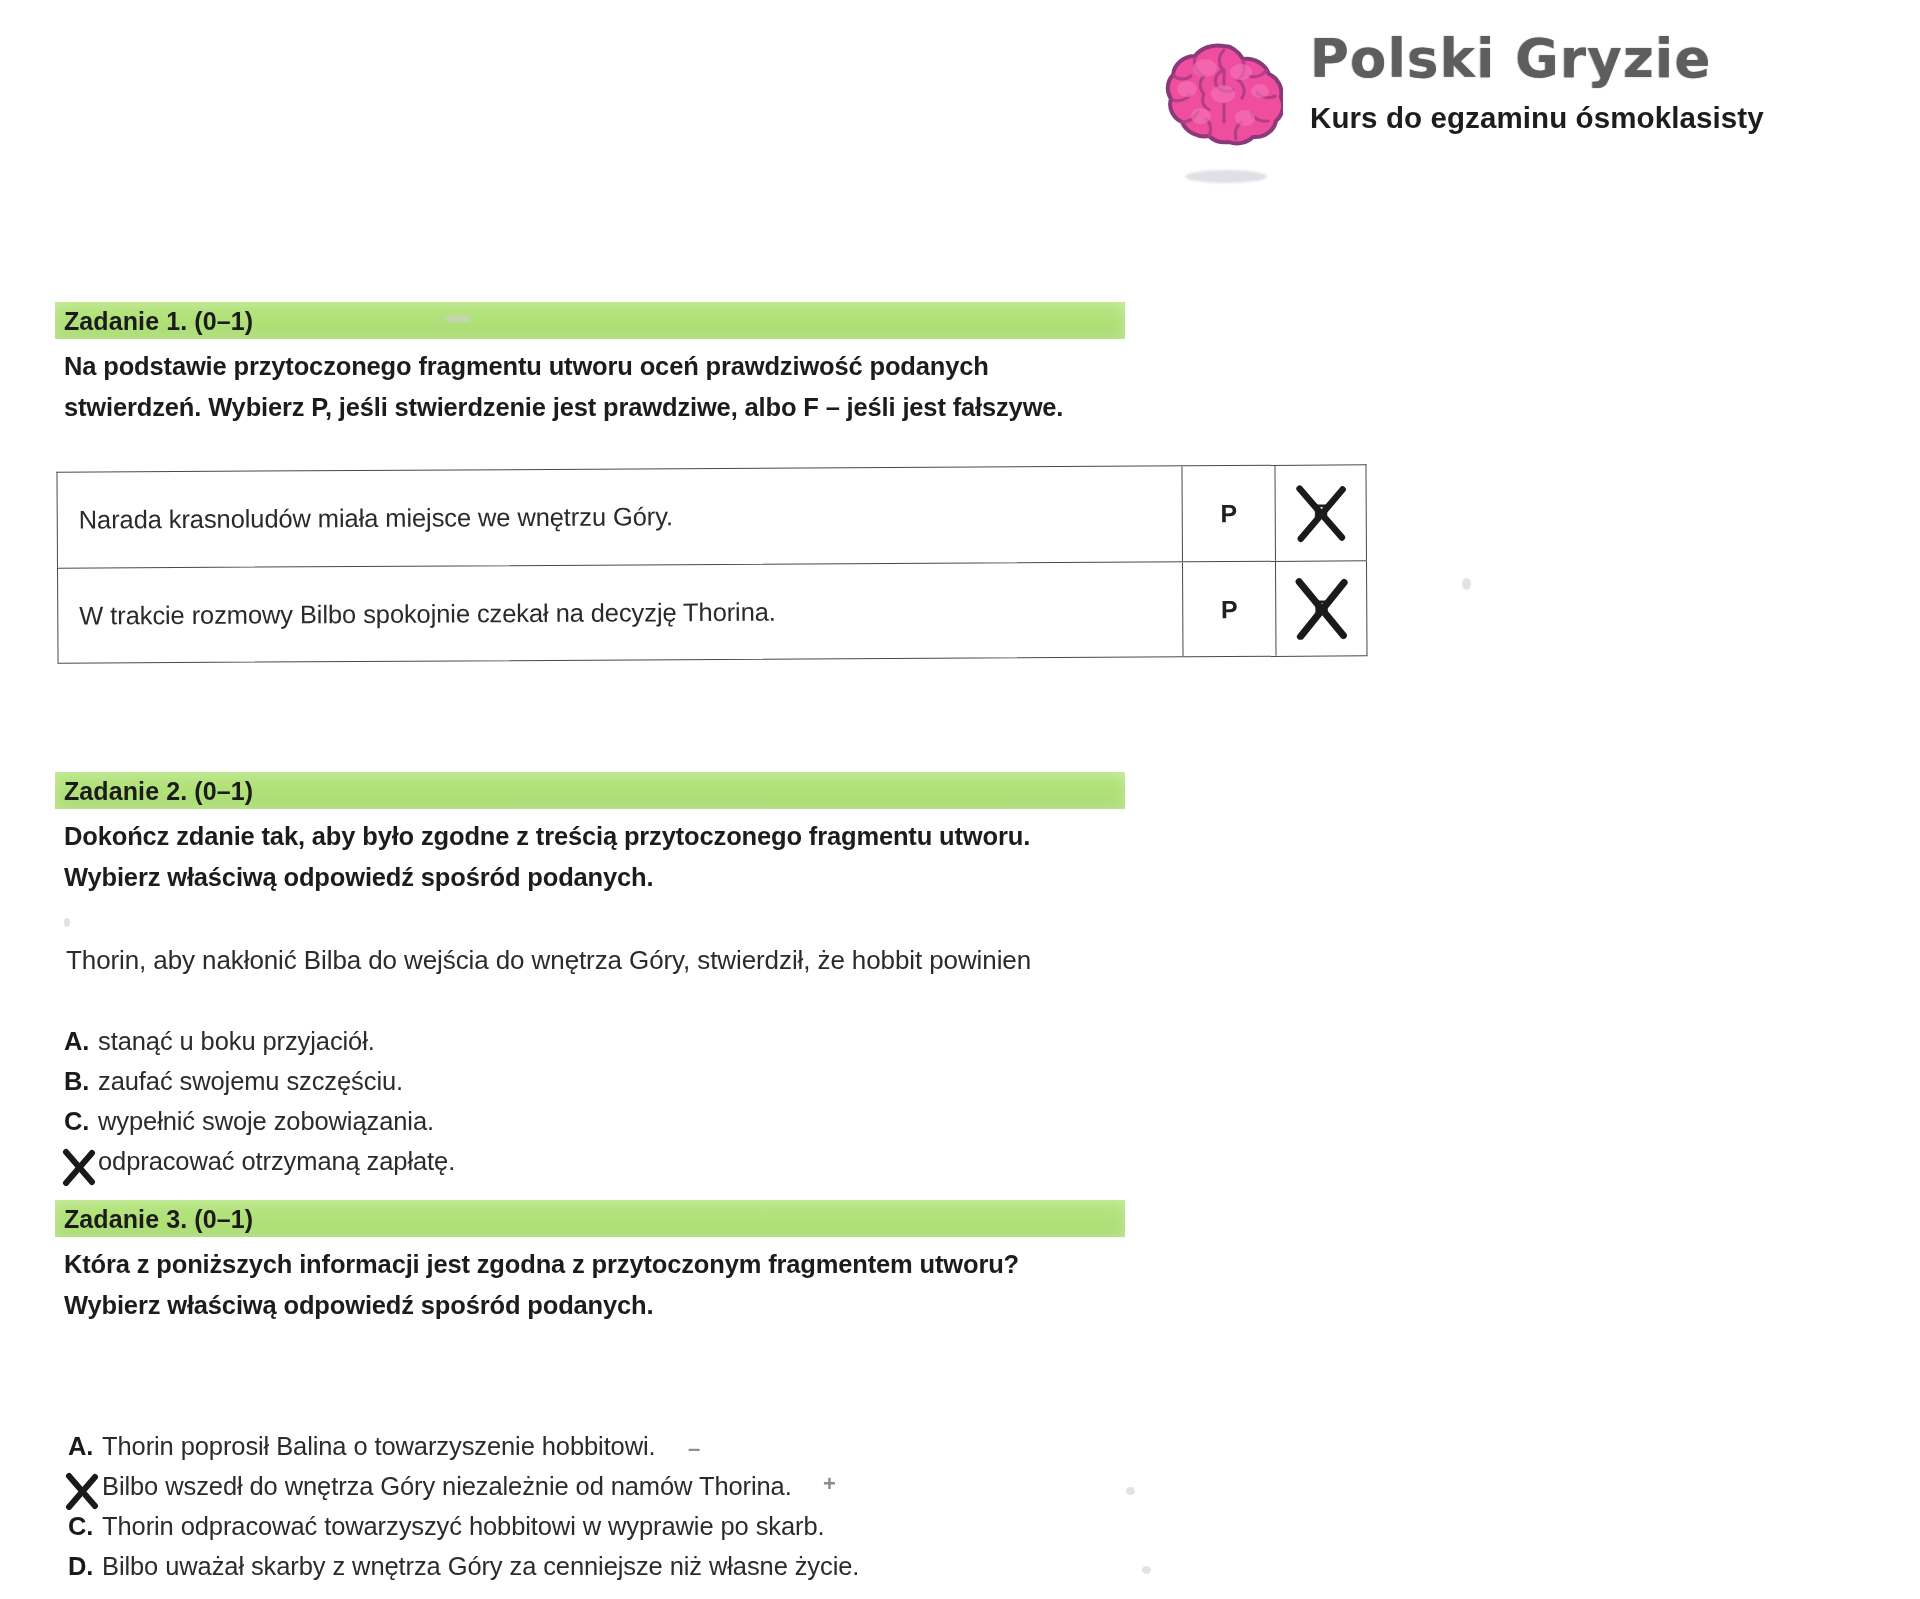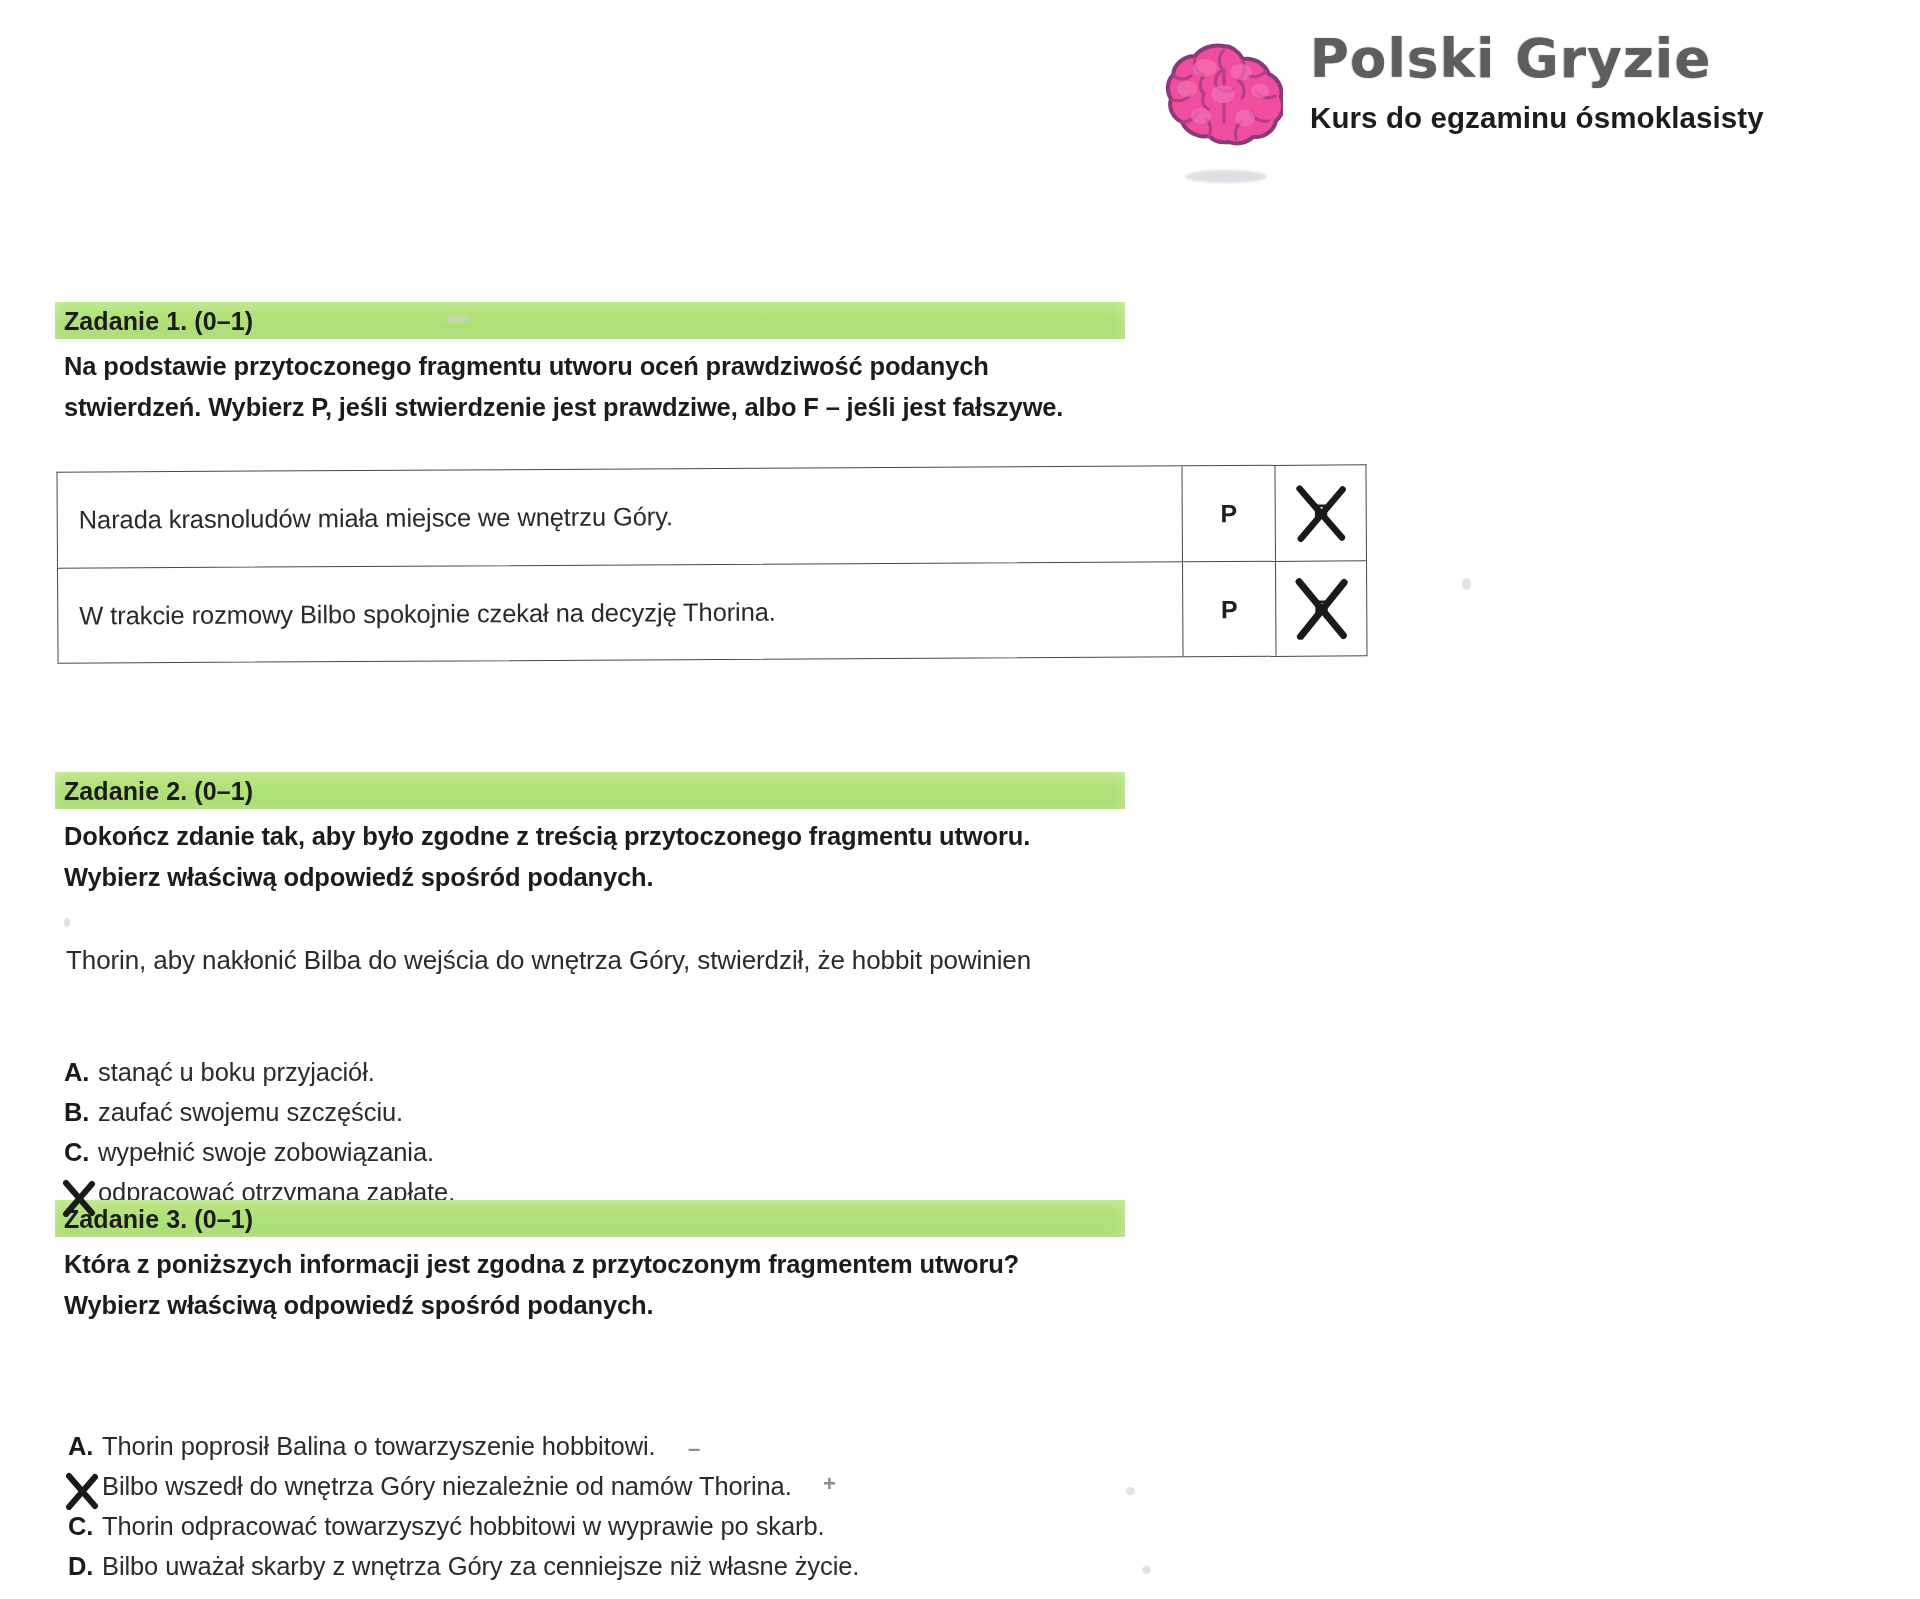--- a/index.html
+++ b/index.html
@@ -301,21 +301,21 @@
       <div class="task-banner-label">Zadanie 2. (0–1)</div>
     </div>
     <div class="task-instruction">
       <div>Dokończ zdanie tak, aby było zgodne z treścią przytoczonego fragmentu utworu.</div>
       <div>Wybierz właściwą odpowiedź spośród podanych.</div>
     </div>
   </div>
 
   <div class="lead-sentence" style="left:66px; top:945px;">Thorin, aby nakłonić Bilba do wejścia do wnętrza Góry, stwierdził, że hobbit powinien</div>
 
-  <div class="answers" style="left:64px; top:1058px; width:900px;">
+  <div class="answers" style="left:64px; top:1027px; width:900px;">
 
     <div class="ans-row">
       <span class="ans-letter">A.</span><span class="ans-text">stanąć u boku przyjaciół.</span>
     </div>
 
     <div class="ans-row">
       <span class="ans-letter">B.</span><span class="ans-text">zaufać swojemu szczęściu.</span>
     </div>
 
     <div class="ans-row">

